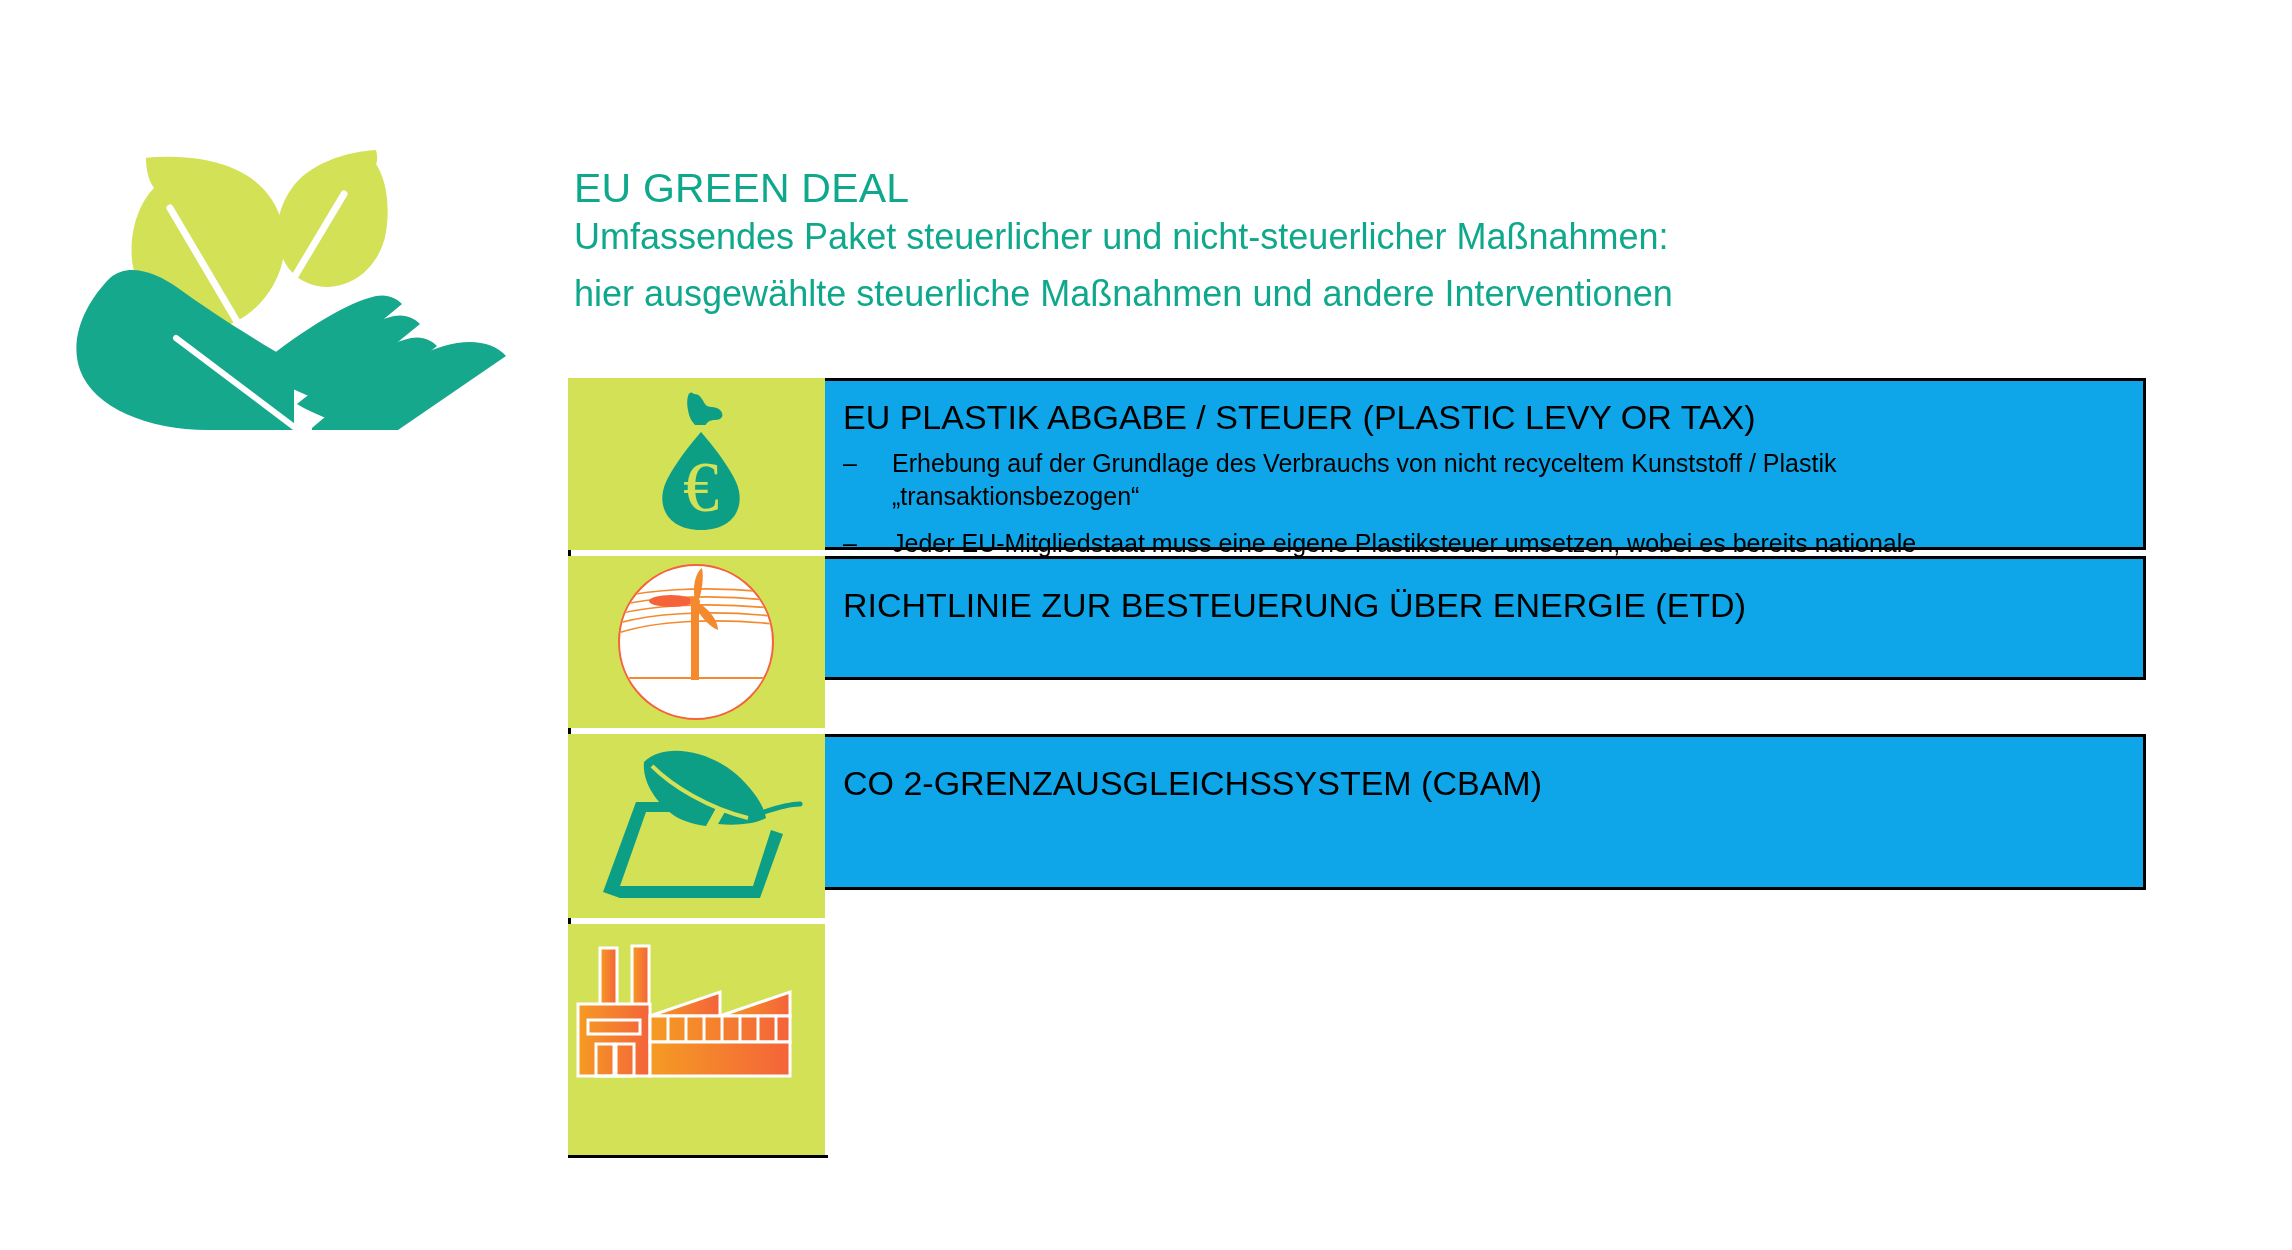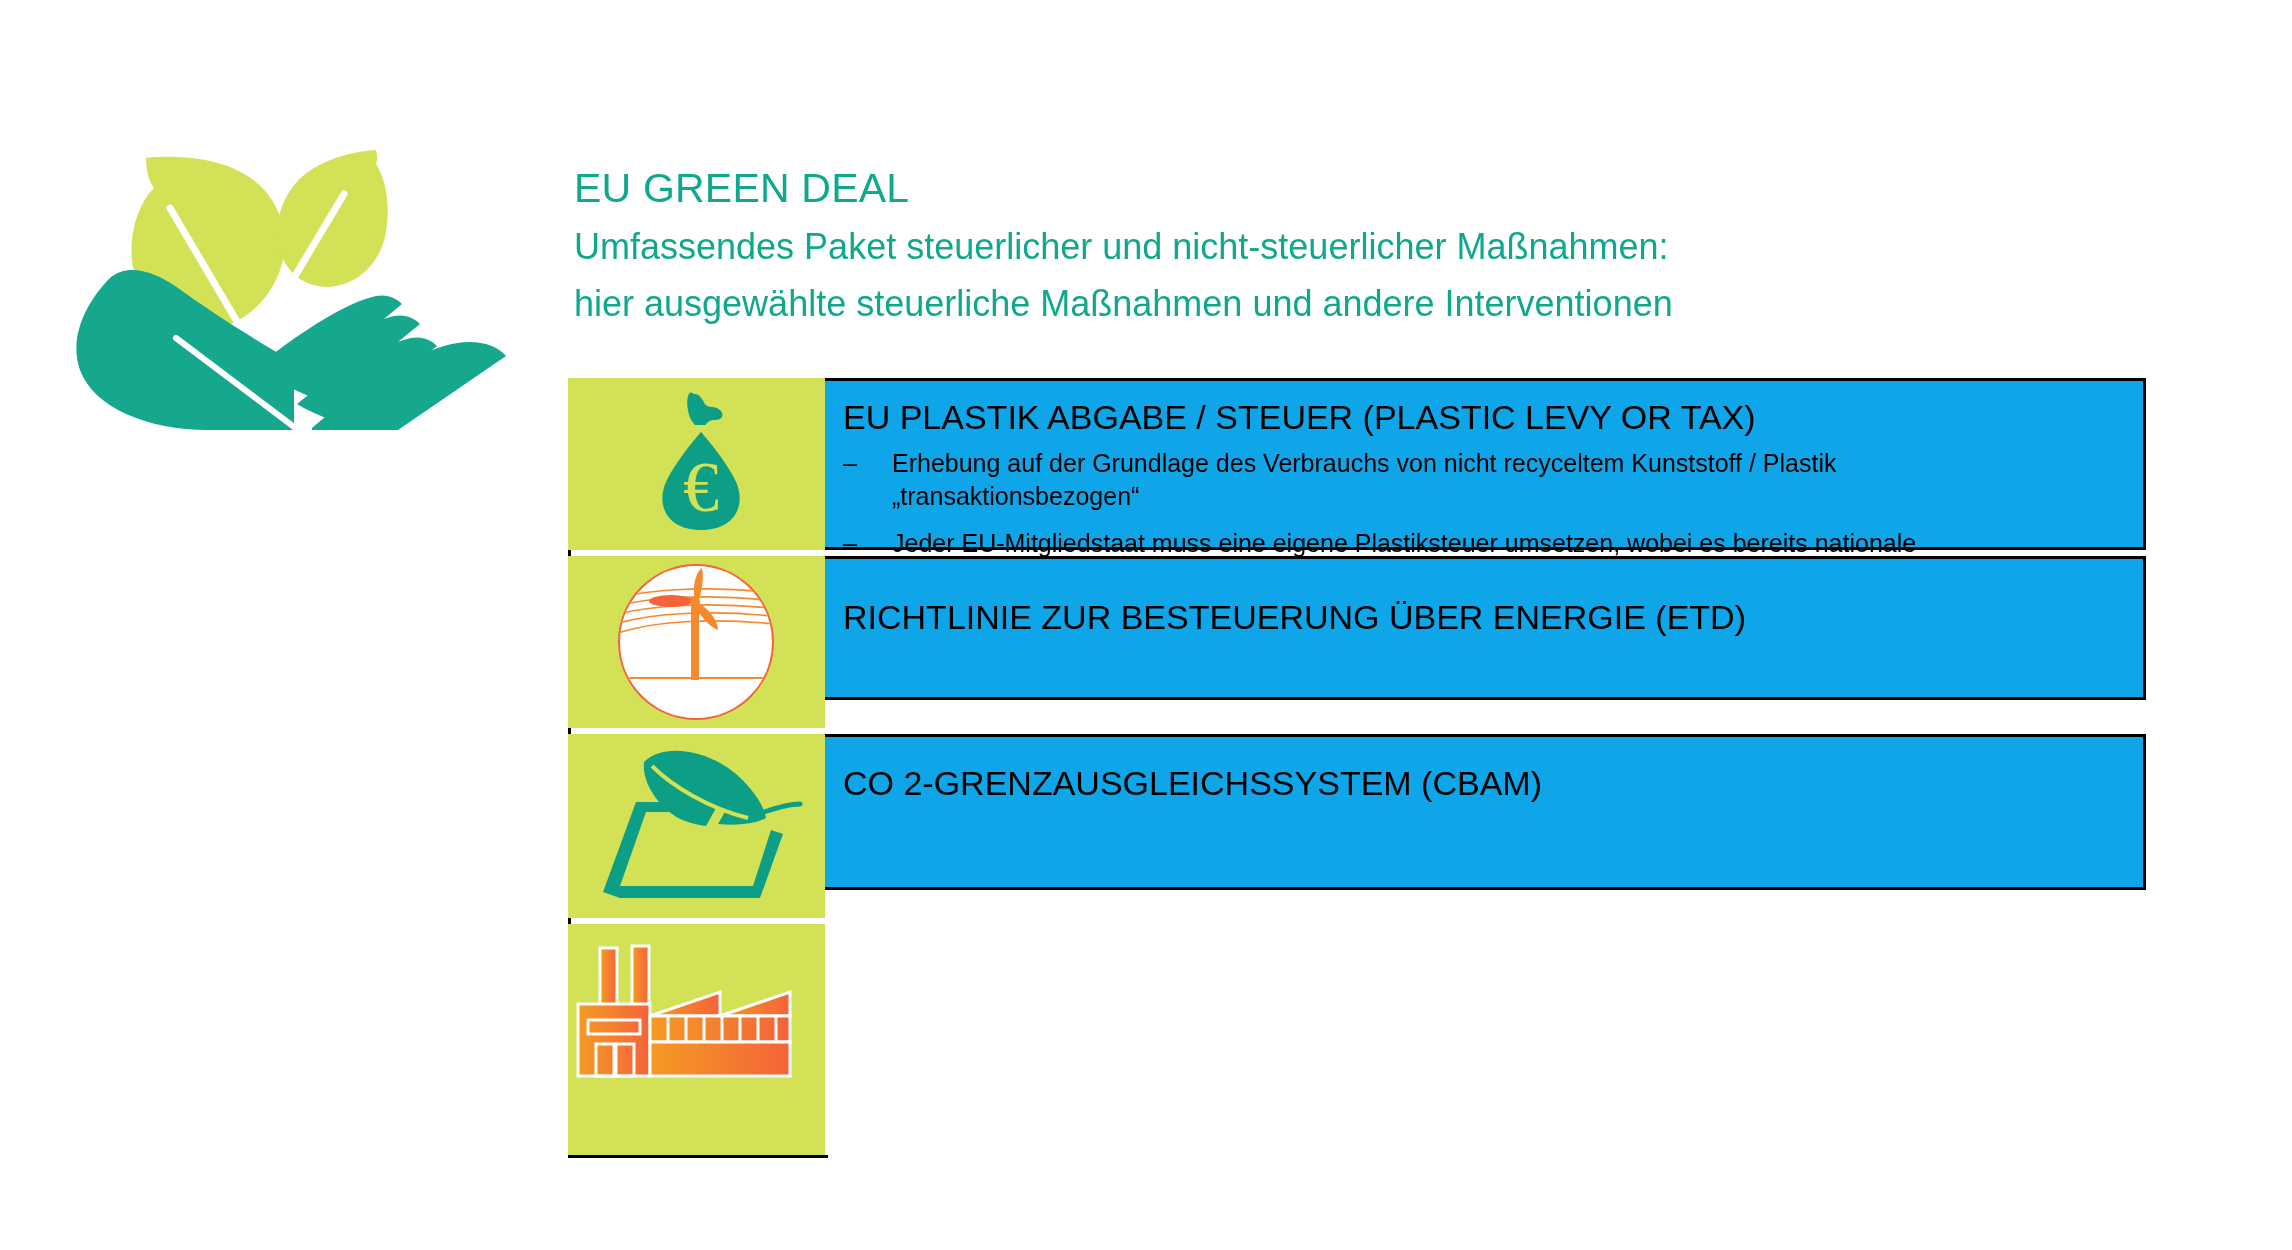--- a/index.html
+++ b/index.html
@@ -36,21 +36,20 @@
     color: #10A88C;
     font-size: 41px;
     line-height: 50px;
     letter-spacing: 0.2px;
     white-space: nowrap;
   }
   #heading .subtitle {
     color: #10A88C;
     font-size: 36px;
     line-height: 48px;
-    margin-top: 10px;
     white-space: nowrap;
   }
 
   
   #measures-table {
     position: absolute;
     left: 568px;
     top: 378px;
     width: 1578px;
     height: 780px;
@@ -227,21 +226,21 @@
           <path d="M42 80 C 82 64, 148 62, 206 68" stroke="#F5892E" stroke-width="1.6" fill="none"></path>
           <line x1="40" y1="122" x2="216" y2="122" stroke="#F5892E" stroke-width="2"></line>
           <rect x="123" y="42" width="8" height="82" fill="#F5892E"></rect>
           <path d="M127 44 C 124 30, 128 16, 134 12 C 136 22, 134 36, 130 46 Z" fill="#F5892E"></path>
           <path d="M129 46 C 140 52, 150 64, 150 74 C 140 70, 131 58, 127 50 Z" fill="#F5892E"></path>
           <ellipse cx="103" cy="45" rx="22" ry="6" fill="#F4633A"></ellipse>
           <circle cx="127" cy="46" r="5" fill="#F5892E"></circle>
         </g>
       </svg>
     </div>
-    <div class="text-cell" style="height:144px; padding-top:38px;">
+    <div class="text-cell" style="height:124px; padding-top:26px;">
       <div class="row-title">RICHTLINIE ZUR BESTEUERUNG ÜBER ENERGIE (ETD)</div>
     </div>
   </div>
 
   <div class="row" style="top:356px; height:187px;">
     <div class="icon-cell" style="height:184px;">
       <svg viewBox="0 0 257 184" width="257" height="184" aria-hidden="true">
         <path d="M52 164 L 35 158 L 68 68 L 130 68 L 130 78 L 78 78 L 52 152
                  L 185 152 L 203 96 L 215 100 L 192 164 Z" fill="#0D9E86"></path>
         <path d="M76 28 C 96 8, 140 16, 168 40 C 186 56, 196 72, 198 84

